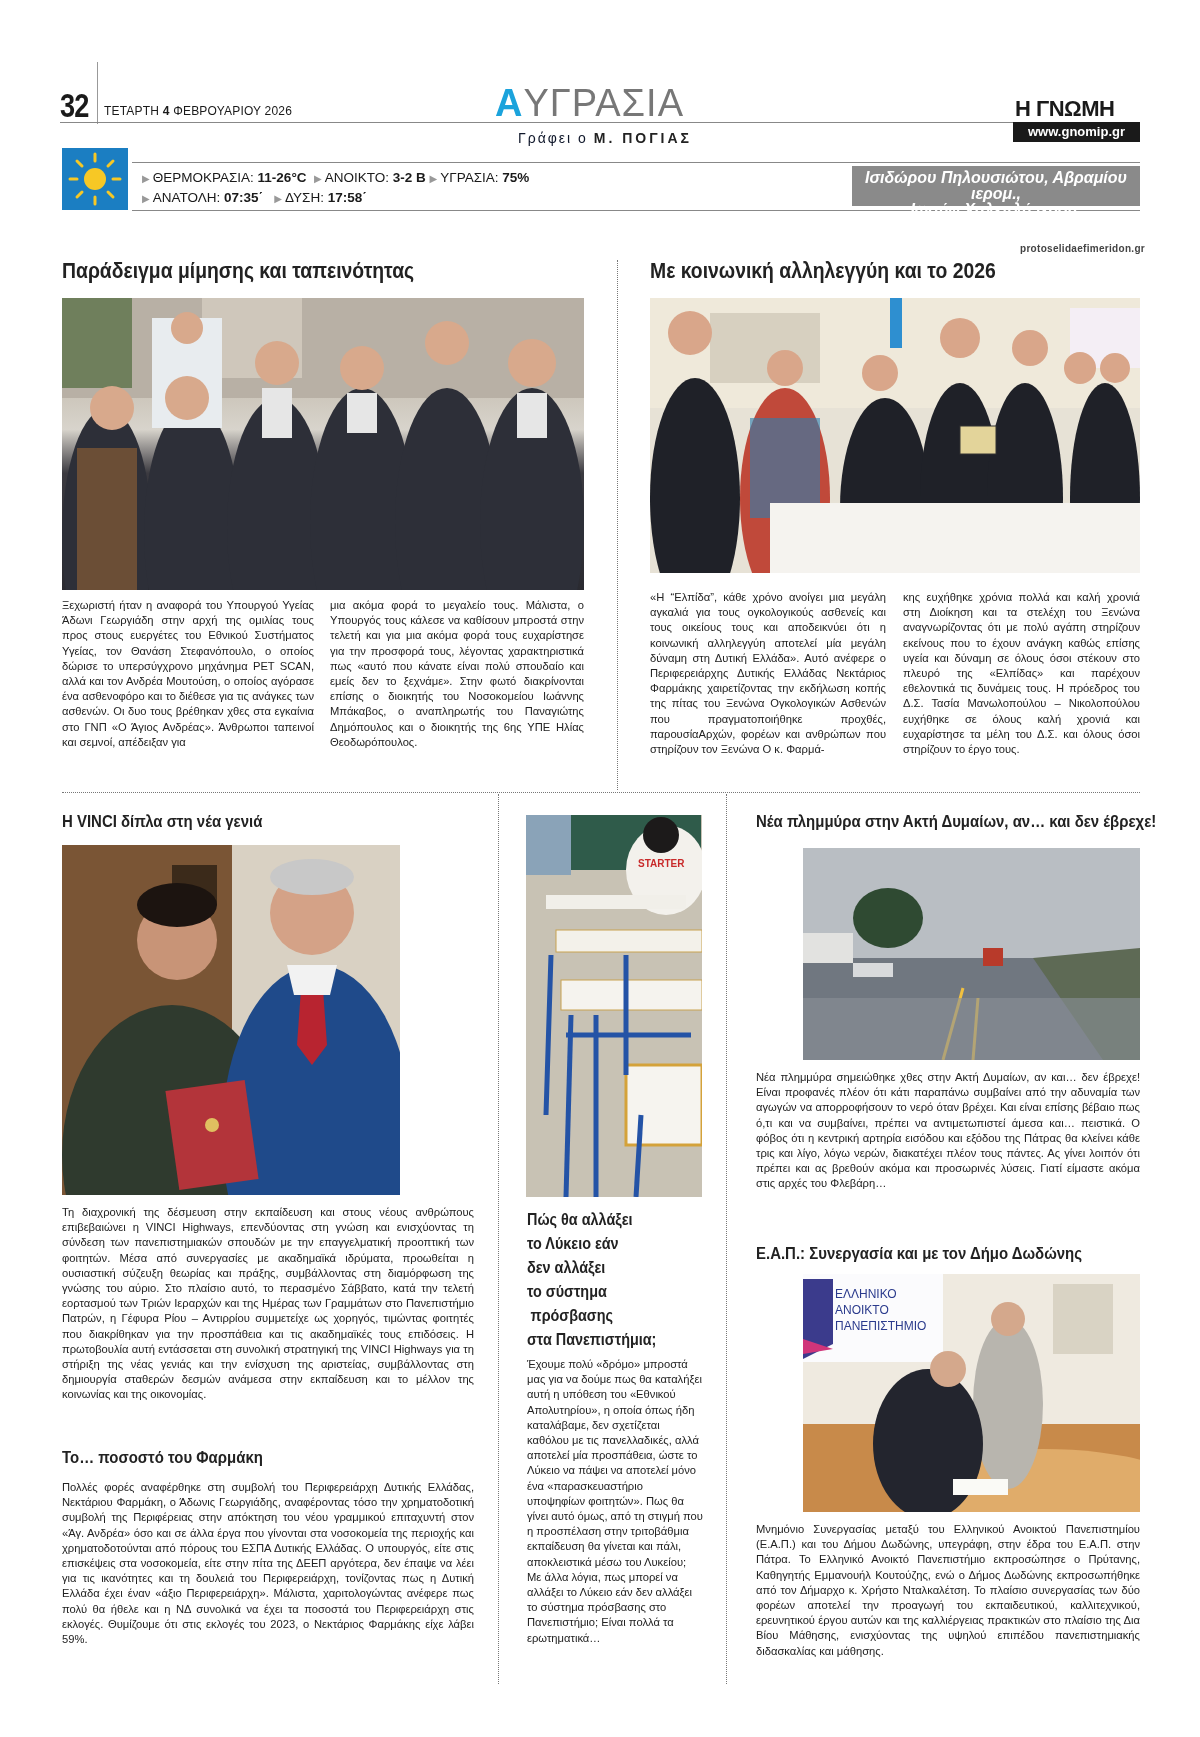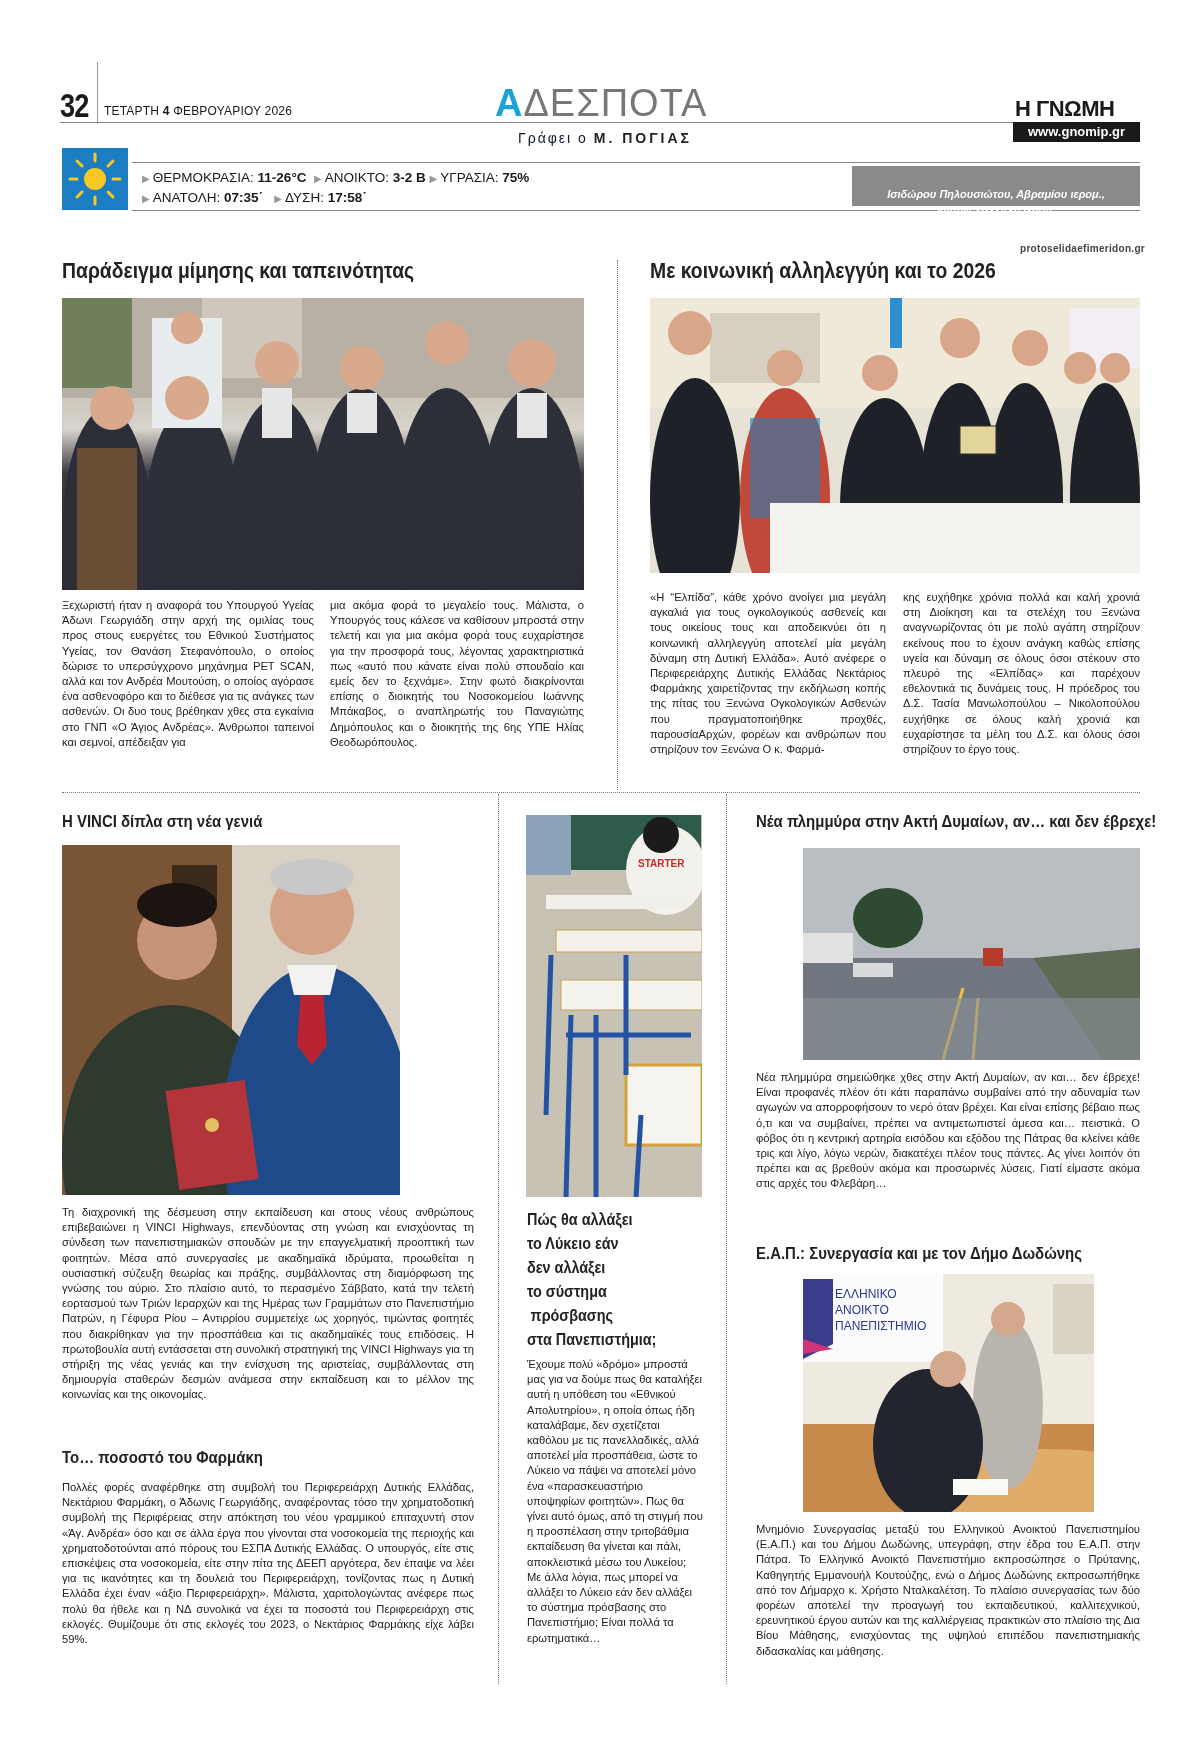--- a/index.html
+++ b/index.html
@@ -13,21 +13,21 @@
   .sect{left:495px;top:82px;font-size:38px;color:#777;letter-spacing:1px;font-weight:300}
   .sect .big{color:#1ba3dc;font-weight:bold}
   .byline{left:518px;top:130px;font-size:14px;color:#222;letter-spacing:2px}
   .byline span{font-size:14px;font-weight:bold;letter-spacing:3px}
   .logo{left:1015px;top:96px;font-family:Liberation Sans, sans-serif;font-weight:bold;font-size:22px;letter-spacing:-.5px}
   .web{left:1013px;top:122px;width:127px;height:20px;background:#1a1a1a;color:#fff;font-size:13px;font-weight:bold;text-align:center;line-height:20px}
   .sun{left:62px;top:148px;width:66px;height:62px;background:#1b7ec2}
   .weather{left:142px;top:168px;font-size:13.5px;line-height:19px}
   .weather .arr{color:#999;font-size:10px;margin-right:3px}
   .weather b{font-weight:bold}
-  .names{left:852px;top:166px;width:288px;height:40px;background:#8a8a8a;color:#fff;font-style:italic;font-weight:bold;font-size:11px;text-align:center;line-height:16px;padding-top:20px}
+  .names{left:852px;top:166px;width:288px;height:40px;background:#8a8a8a;color:#fff;font-style:italic;font-weight:bold;font-size:16px;text-align:center;line-height:16px;padding-top:4px}
   .proto{left:1020px;top:243px;font-size:10px;font-weight:bold;color:#444;letter-spacing:.3px}
   h2{position:absolute;font-family:"Liberation Sans",sans-serif;font-weight:bold;color:#222;transform:scaleX(.88);transform-origin:left;white-space:nowrap}
   .h-big{font-size:22px}
   .h-med{font-size:17px}
   .photo{position:absolute;overflow:hidden}
   .txt{position:absolute;font-size:11.2px;line-height:15.2px;text-align:justify;color:#222;font-family:"Liberation Sans",sans-serif}
   .dotv{position:absolute;width:0;border-left:1px dotted #777}
   .doth{position:absolute;height:0;border-top:1px dotted #777}
   .lyk-title{left:527px;top:1208px;font-size:16px;font-weight:bold;line-height:24px;transform:scaleX(.9);transform-origin:left;color:#222}
 </style>
@@ -37,21 +37,21 @@
 <div class="abs pagenum">32</div>
 <div class="abs vsep"></div>
 <div class="abs date">
   <span>ΤΕΤΑΡΤΗ</span>
   <b>4</b>
   <span>ΦΕΒΡΟΥΑΡΙΟΥ 2026</span>
 </div>
 <div class="abs hline" style="left:60px;top:122px;width:1080px"></div>
 
 <div class="abs sect">
-  <span class="big">Α</span><span>ΔΕΣΠΟΤΑ</span>
+  <span class="big">Α</span><span>ΥΓΡΑΣΙΑ</span>
 </div>
 <div class="abs byline">
   <em style="font-style:normal;color:#0f172a">Γράφει ο</em>
   <span>Μ. ΠΟΓΙΑΣ</span>
 </div>
 
 <div class="abs logo">Η ΓΝΩΜΗ</div>
 <div class="abs web">www.gnomip.gr</div>
 
 <div class="abs sun">
@@ -230,21 +230,21 @@
     <g stroke="#f0c040" stroke-width="3">
         <line x1="140" y1="212" x2="160" y2="140"></line>
         <line x1="170" y1="212" x2="175" y2="150"></line>
       </g>
     <rect x="0" y="150" width="337" height="62" fill="#8a9198" opacity=".6"></rect>
   </svg>
 </div>
 <div class="txt" style="left:756px;top:1070px;width:384px">Νέα πλημμύρα σημειώθηκε χθες στην Ακτή Δυμαίων, αν και… δεν έβρεχε! Είναι προφανές πλέον ότι κάτι παραπάνω συμβαίνει από την αδυναμία των αγωγών να απορροφήσουν το νερό όταν βρέχει. Και είναι επίσης βέβαιο πως ό,τι και να συμβαίνει, πρέπει να αντιμετωπιστεί άμεσα και… πειστικά. Ο φόβος ότι η κεντρική αρτηρία εισόδου και εξόδου της Πάτρας θα κλείνει κάθε τρις και λίγο, λόγω νερών, διακατέχει πλέον τους πάντες. Ας γίνει λοιπόν ότι πρέπει και ας βρεθούν ακόμα και προσωρινές λύσεις. Γιατί είμαστε ακόμα στις αρχές του Φλεβάρη…</div>
 
 <h2 class="h-med" style="left:756px;top:1244px">Ε.Α.Π.: Συνεργασία και με τον Δήμο Δωδώνης</h2>
-<div class="photo" style="left:803px;top:1274px;width:291px;height:238px;background:#efe9dc">
+<div class="photo" style="left:803px;top:1274px;width:337px;height:238px;background:#efe9dc">
   <svg width="337" height="238" viewBox="0 0 337 238">
     <rect x="0" y="0" width="337" height="238" fill="#efeae0"></rect>
     <rect x="0" y="0" width="140" height="88" fill="#fbfbfd"></rect>
     <path d="M0 5 L30 5 L30 70 L0 85Z" fill="#3b3b8c"></path>
     <path d="M0 65 L30 75 L0 80Z" fill="#d0357a"></path>
     <text x="32" y="24" font-size="12" fill="#2a3a8c" font-family="Liberation Sans, sans-serif">ΕΛΛΗΝΙΚΟ</text>
     <text x="32" y="40" font-size="12" fill="#2a3a8c" font-family="Liberation Sans, sans-serif">ΑΝΟΙΚΤΟ</text>
     <text x="32" y="56" font-size="12" fill="#2a3a8c" font-family="Liberation Sans, sans-serif">ΠΑΝΕΠΙΣΤΗΜΙΟ</text>
     <rect x="250" y="10" width="60" height="70" fill="#d9d3c4"></rect>
     <rect x="0" y="150" width="337" height="88" fill="#c88a4a"></rect>

